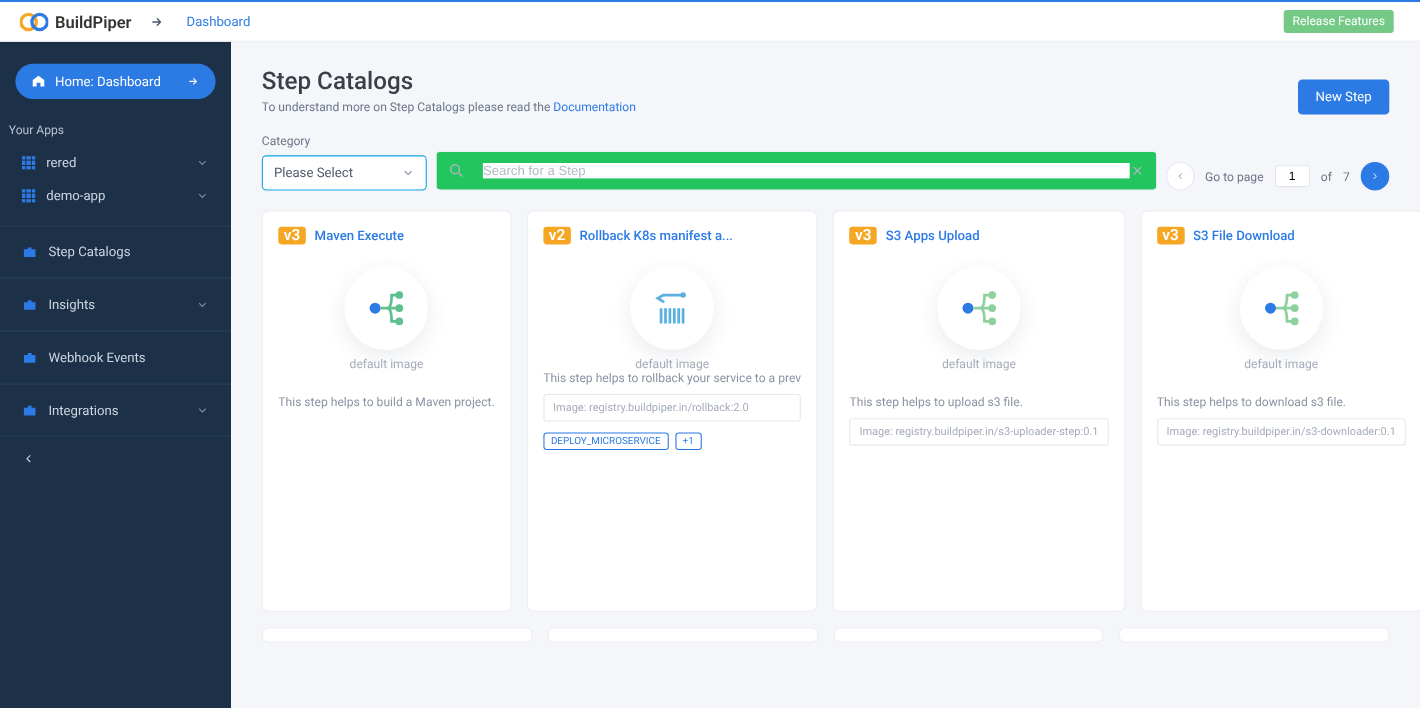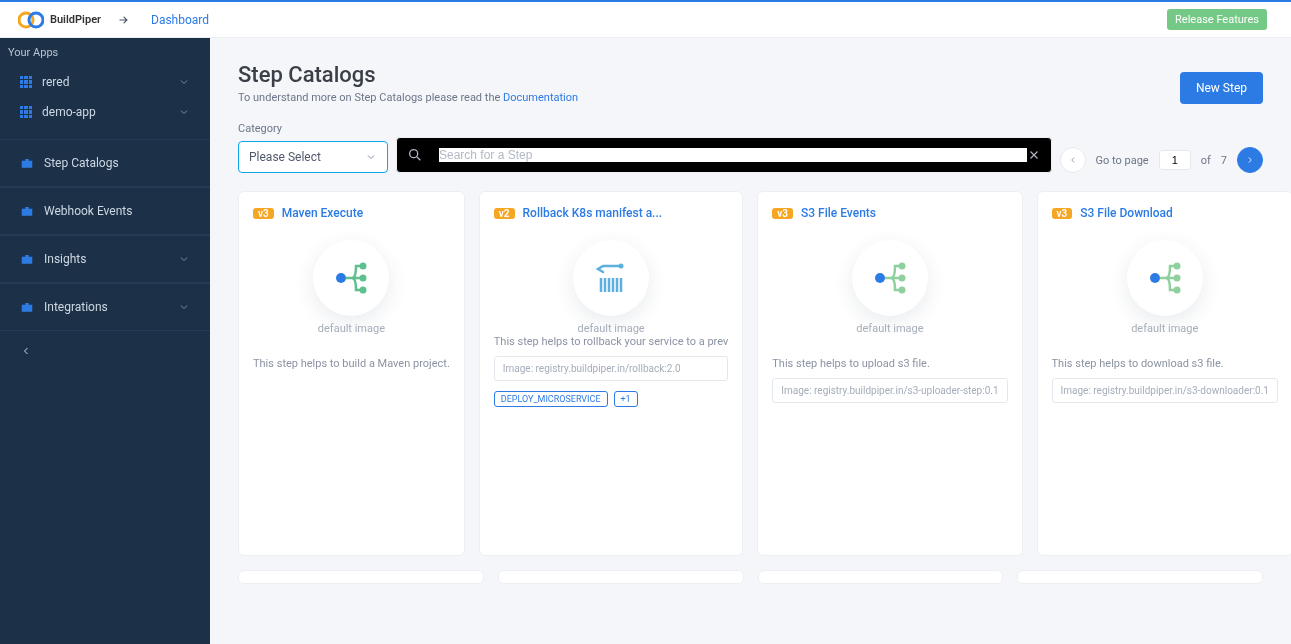--- a/index.html
+++ b/index.html
@@ -1,21 +1,21 @@
 <!DOCTYPE html>
 <html><head>
 <meta charset="utf-8">
 <style>
 * { box-sizing: border-box; margin: 0; padding: 0; }
 body { font-family: -apple-system, BlinkMacSystemFont, "Segoe UI", Roboto, Arial, sans-serif; background: #f5f6fa; overflow: hidden; }
 .app { width: 1291px; height: 644px; display: flex; flex-direction: column; border-top: 2px solid #2c7be5; }
 
 
 .topbar { height: 36px; background: #fff; display: flex; align-items: center; padding: 0 24px 0 18px; border-bottom: 1px solid #eceef2; }
-.logo { display: flex; align-items: center; gap: 6px; font-weight: 600; color: #333; font-size: 11px; }
+.logo { display: flex; align-items: center; gap: 6px; font-weight: 600; color: #333; font-size: 15px; }
 .logo .arrow { margin-left: 10px; color: #666; }
 .breadcrumb { margin-left: 20px; font-size: 12px; }
 .breadcrumb a { color: #2c7be5; text-decoration: none; }
 .release { margin-left: auto; background: #74c987; color: #fff; font-size: 11px; padding: 4px 8px; border-radius: 3px; }
 
 
 .body { flex: 1; display: flex; overflow: hidden; }
 
 
 .sidebar { width: 210px; background: #1c3047; color: #cfd8e3; display: flex; flex-direction: column; font-size: 12px; overflow-y: auto; }
@@ -41,35 +41,35 @@
 .page-sub { font-size: 11px; color: #6c7688; margin-top: 4px; }
 .page-sub a { color: #2c7be5; text-decoration: none; }
 .new-step { margin-left: auto; background: #2c7be5; color: #fff; font-size: 12px; padding: 9px 16px; border-radius: 4px; cursor: pointer; margin-top: 10px; }
 
 
 .filters { display: flex; align-items: flex-end; gap: 8px; margin-bottom: 18px; }
 .cat { width: 150px; }
 .cat label { font-size: 11px; color: #6c7688; display: block; margin-bottom: 6px; }
 .select { border: 1px solid #0ea5e9; border-radius: 4px; padding: 8px 10px; font-size: 12px; color: #50586b; display: flex; align-items: center; cursor: pointer; background: #fff; }
 .select .chev { margin-left: auto; color: #7d8fa6; }
-.search { flex: 1; background: #000000; border-radius: 4px; border: 1px solid #edeff3; display: flex; align-items: center; padding: 0 10px; height: 36px; }
+.search { flex: 1; background: #22c55e; border-radius: 4px; border: 1px solid #edeff3; display: flex; align-items: center; padding: 0 10px; height: 36px; }
 .search .s-icn { color: #aeb5c2; margin-right: 16px; }
 .search input { flex: 1; border: none; outline: none; font-size: 12px; color: #333; }
 .search input::placeholder { color: #b2b9c6; }
 .search .clr { color: #aeb5c2; cursor: pointer; }
 .pager { display: flex; align-items: center; gap: 10px; font-size: 11px; color: #6c7688; }
 .pbtn { width: 26px; height: 26px; border-radius: 50%; border: 1px solid #e4e8ee; display: flex; align-items: center; justify-content: center; cursor: pointer; background: #fff; color: #7d8fa6; }
 .pbtn.next { background: #2c7be5; color: #fff; border-color: #2c7be5; }
 .pnum { width: 32px; padding: 3px 0; border: 1px solid #e4e8ee; border-radius: 3px; text-align: center; font-size: 11px; outline: none; }
 
 
 .cards { display: grid; grid-template-columns: repeat(4, 1fr); gap: 14px; }
 .card { background: #fff; border: 1px solid #eceef2; border-radius: 6px; padding: 14px; min-height: 365px; display: flex; flex-direction: column; }
 .card-head { display: flex; align-items: center; gap: 8px; }
-.vtag { background: #f5a623; color: #fff; font-size: 10px; font-weight: 600; padding: 0 5px; border-radius: 3px; }
+.vtag { background: #f5a623; color: #fff; font-size: 14px; font-weight: 600; padding: 0 5px; border-radius: 3px; }
 .card-title { color: #2c7be5; font-size: 12px; font-weight: 500; white-space: nowrap; overflow: hidden; text-overflow: ellipsis; }
 .card-img { margin: 20px auto 6px; width: 76px; height: 76px; border-radius: 50%; background: #fff; box-shadow: 0 6px 20px rgba(40,60,90,0.1); display: flex; align-items: center; justify-content: center; }
 .def-label { text-align: center; color: #a5adba; font-size: 11px; }
 .card-desc { color: #8b93a3; font-size: 11px; margin-bottom: 8px; white-space: nowrap; overflow: hidden; text-overflow: ellipsis; }
 .card-image-box { border: 1px solid #e4e8ee; border-radius: 3px; padding: 6px 8px; font-size: 10px; color: #a5adba; white-space: nowrap; overflow: hidden; text-overflow: ellipsis; }
 .tags { display: flex; gap: 6px; margin-top: 10px; }
 .tag { border: 1px solid #2c7be5; color: #2c7be5; font-size: 9px; padding: 2px 6px; border-radius: 3px; }
 
 .peeks { display: grid; grid-template-columns: repeat(4, 1fr); gap: 14px; margin-top: 14px; }
 .peek { background: #fff; border: 1px solid #eceef2; border-radius: 6px; height: 14px; }
@@ -96,20 +96,33 @@
     </div>
     <div class="breadcrumb">
       <a href="#">Dashboard</a>
     </div>
     <div class="release">Release Features</div>
   </div>
 
   <div class="body">
 
     <div class="sidebar">
+      <div class="home-btn">
+        <span class="h-icon">
+            <svg width="14" height="14" viewBox="0 0 24 24">
+              <path d="M3 10 12 3l9 7v10h-6v-6h-6v6H3z" fill="#fff"></path>
+            </svg>
+          </span>
+        <span>Home: Dashboard</span>
+        <span class="chev">
+            <svg width="12" height="12" viewBox="0 0 24 24">
+              <path d="M5 12h12m-5-5 5 5-5 5" stroke="#fff" stroke-width="2" fill="none" stroke-linecap="round"></path>
+            </svg>
+          </span>
+      </div>
 
       <div class="section-title">Your Apps</div>
       <div id="apps-list">
           <div class="app-item">
             <span class="grid">
               <span></span>
               <span></span>
               <span></span>
               <span></span>
               <span></span>
@@ -153,34 +166,34 @@
             </svg>
           </span>
         <span>Step Catalogs</span>
       </div>
       <div class="nav-item">
         <span class="icn">
             <svg width="14" height="14" viewBox="0 0 24 24">
               <path d="M3 8h18v12H3zM9 8V5h6v3" fill="#2c7be5"></path>
             </svg>
           </span>
-        <span>Webhook Events</span>
-      </div>
-      <div class="nav-item">
-        <span class="icn">
-            <svg width="14" height="14" viewBox="0 0 24 24">
-              <path d="M3 8h18v12H3zM9 8V5h6v3" fill="#2c7be5"></path>
-            </svg>
-          </span>
         <span>Insights</span>
         <span class="chev">
             <svg width="12" height="12" viewBox="0 0 24 24">
               <path d="M6 9l6 6 6-6" stroke="#7d8fa6" stroke-width="2" fill="none"></path>
             </svg>
           </span>
+      </div>
+      <div class="nav-item">
+        <span class="icn">
+            <svg width="14" height="14" viewBox="0 0 24 24">
+              <path d="M3 8h18v12H3zM9 8V5h6v3" fill="#2c7be5"></path>
+            </svg>
+          </span>
+        <span>Webhook Events</span>
       </div>
       <div class="nav-item">
         <span class="icn">
             <svg width="14" height="14" viewBox="0 0 24 24">
               <path d="M3 8h18v12H3zM9 8V5h6v3" fill="#2c7be5"></path>
             </svg>
           </span>
         <span>Integrations</span>
         <span class="chev">
             <svg width="12" height="12" viewBox="0 0 24 24">
@@ -289,21 +302,21 @@
             <div class="card-desc">This step helps to rollback your service to a prev</div>
             <div class="card-image-box">Image: registry.buildpiper.in/rollback:2.0</div>
             <div class="tags">
               <span class="tag">DEPLOY_MICROSERVICE</span>
               <span class="tag">+1</span>
             </div>
           </div>
           <div class="card">
             <div class="card-head">
               <span class="vtag">v3</span>
-              <span class="card-title">S3 File Events</span>
+              <span class="card-title">S3 Apps Upload</span>
             </div>
             <div class="card-img">
               <svg width="40" height="40" viewBox="0 0 40 40">
                 <circle cx="10" cy="20" r="5" fill="#2c7be5"></circle>
                 <circle cx="32" cy="8" r="3.5" fill="#8fd19e"></circle>
                 <circle cx="32" cy="20" r="3.5" fill="#8fd19e"></circle>
                 <circle cx="32" cy="32" r="3.5" fill="#8fd19e"></circle>
                 <path d="M15 20h6M21 20q4 0 4-12h4M21 20h8M21 20q4 0 4 12h4" stroke="#8fd19e" stroke-width="2.5" fill="none"></path>
               </svg>
             </div>

